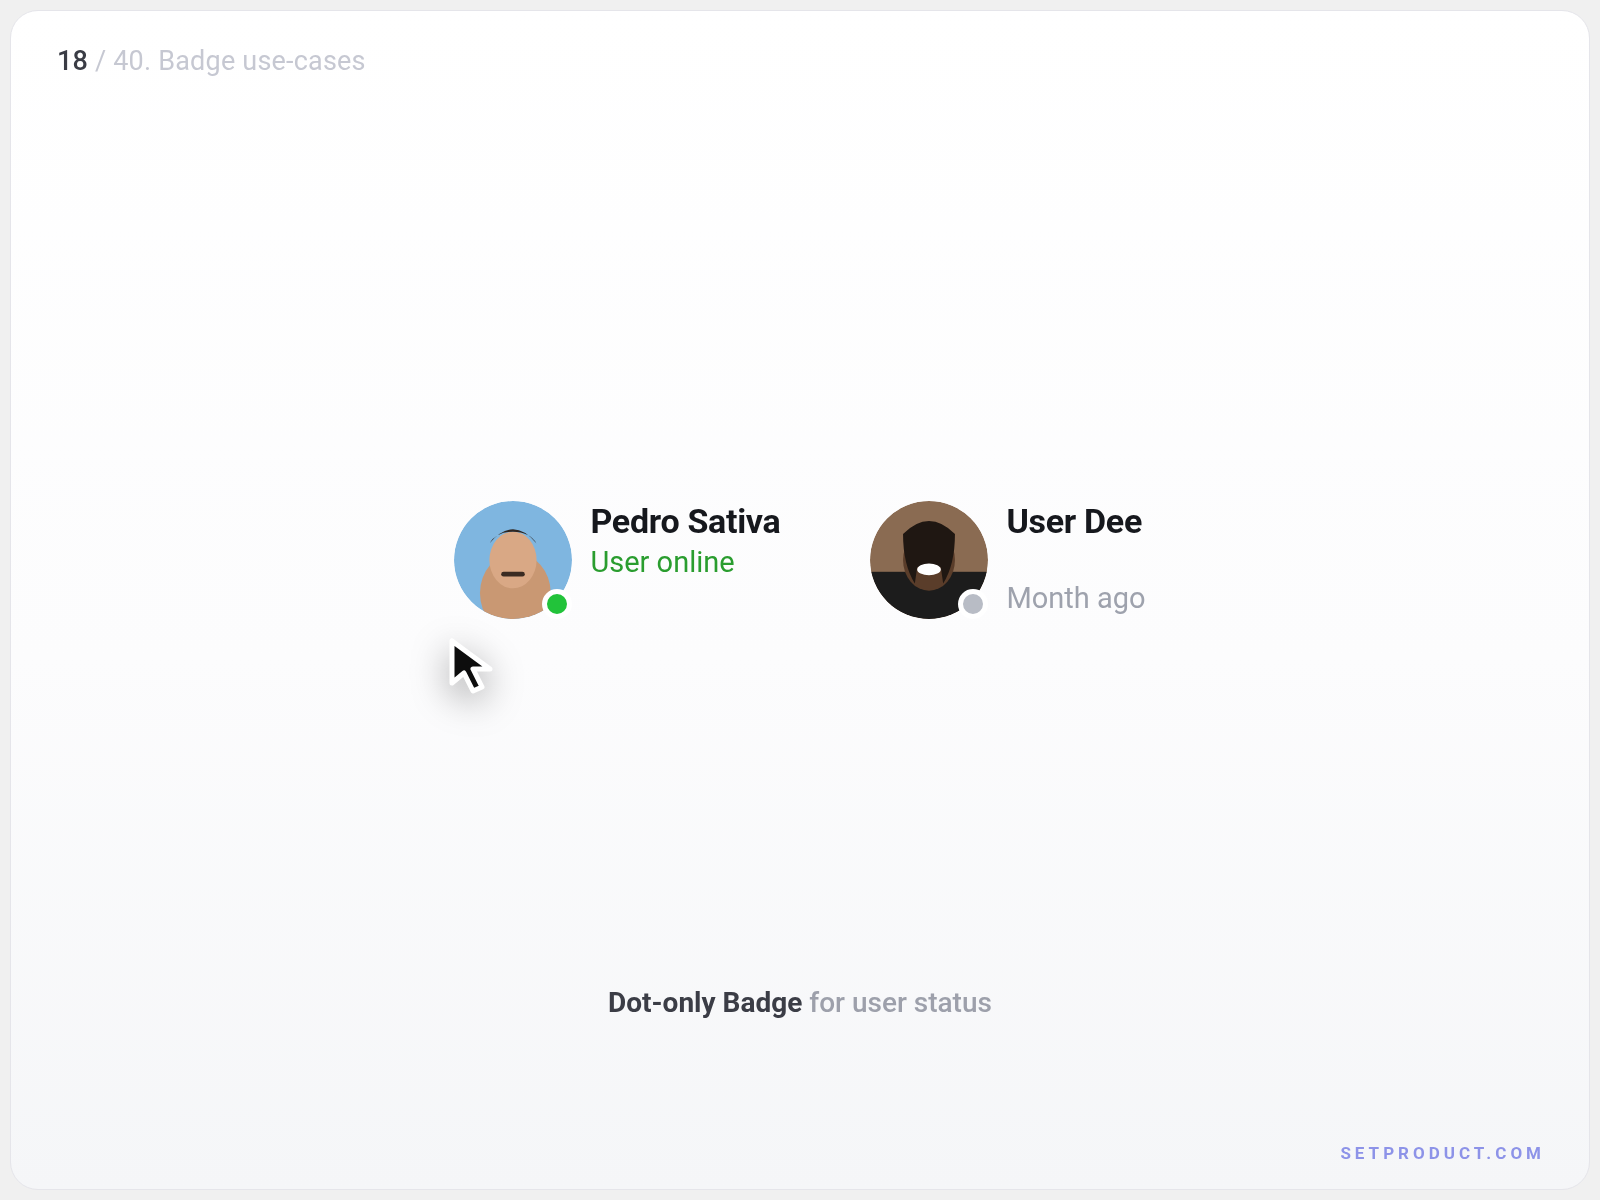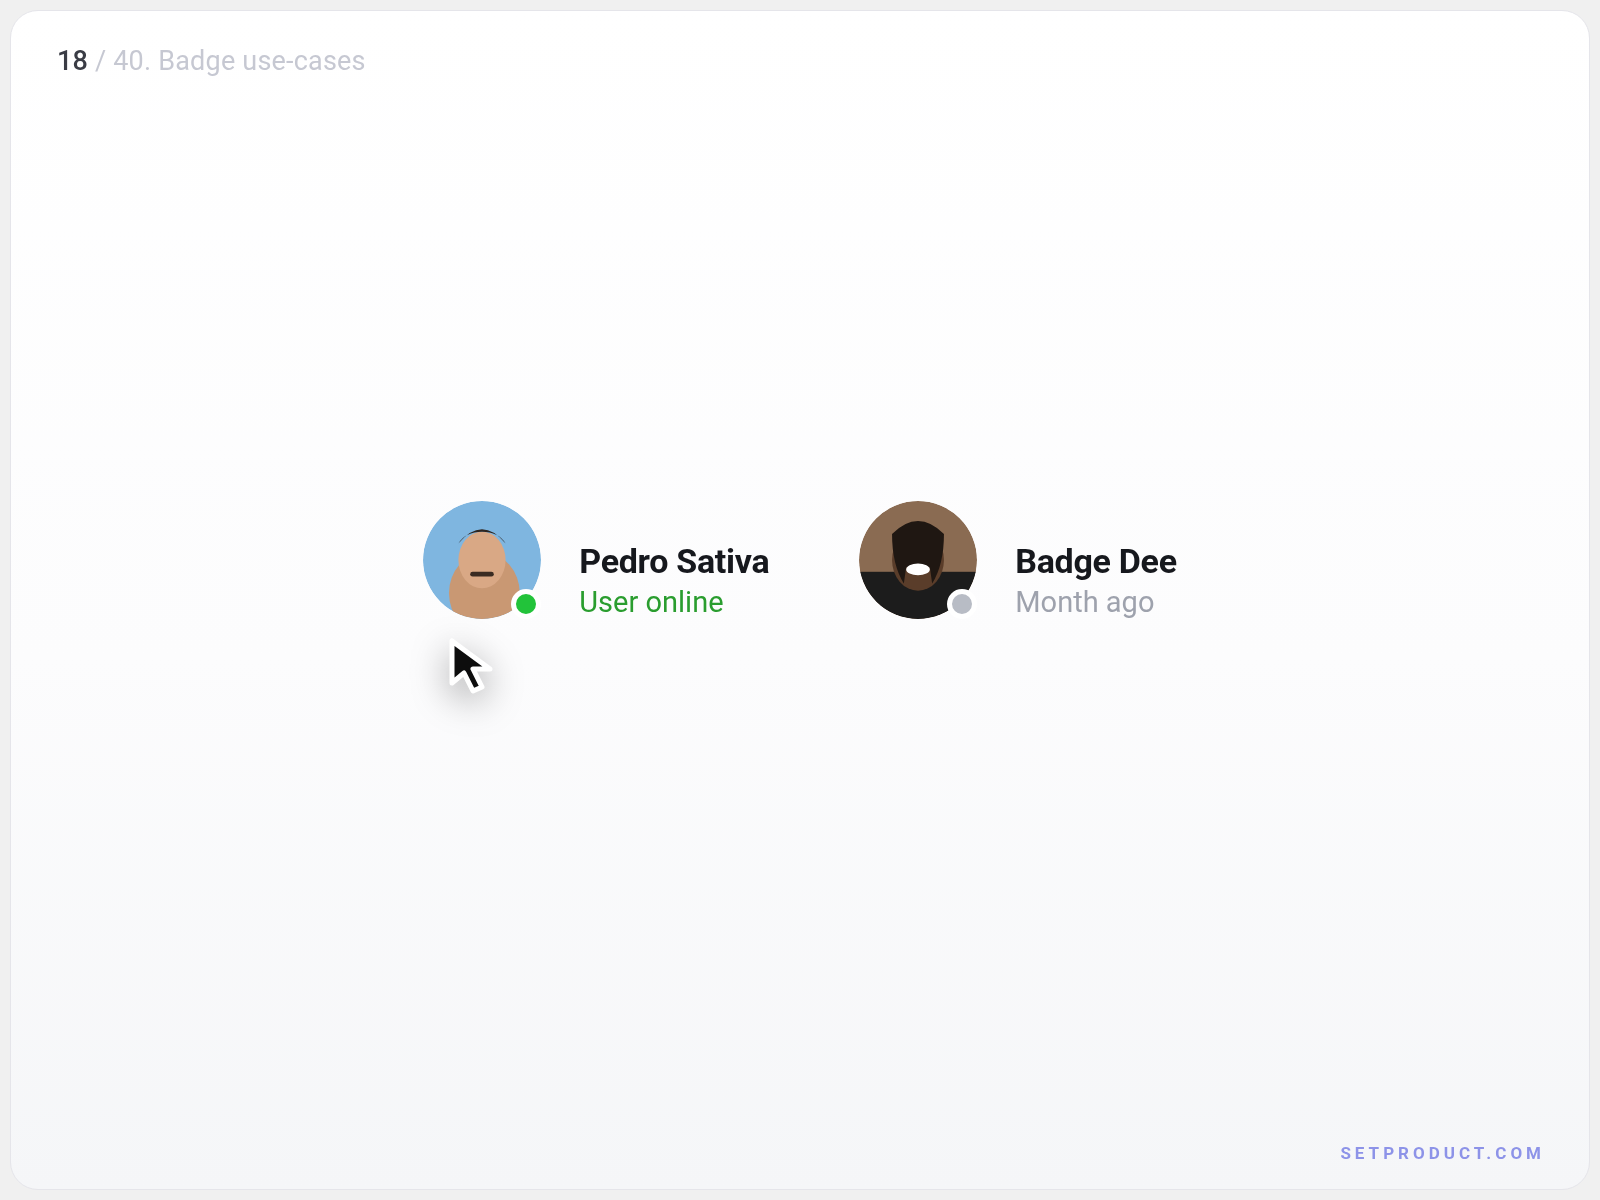--- a/index.html
+++ b/index.html
@@ -41,22 +41,22 @@
     position: absolute;
     top: 490px;
     left: 0;
     right: 0;
     display: flex;
     justify-content: center;
     gap: 90px;
   }
   .user-card {
     display: flex;
-    align-items: flex-end;
-    gap: 38px;
+    align-items: flex-start;
+    gap: 18px;
   }
   .avatar-wrap {
     position: relative;
     width: 118px;
     height: 118px;
   }
   .avatar {
     width: 118px;
     height: 118px;
     border-radius: 50%;
@@ -79,21 +79,21 @@
     font-size: 34px;
     font-weight: 700;
     color: #16181d;
     letter-spacing: -0.3px;
   }
   .user-status {
     font-size: 29px;
     font-weight: 400;
   }
   .status-online { color: #2a9d2f; }
-  .status-offline { color: #9ea2ad; }
+  .status-offline { color: #9ea2ad; margin-top: 36px; }
 
   
   .cursor {
     position: absolute;
     top: 626px;
     left: 435px;
     filter: drop-shadow(0 10px 18px rgba(0,0,0,0.35));
   }
 
   
@@ -171,27 +171,30 @@
             <rect width="100" height="100" fill="#8a6b52"></rect>
             <rect y="60" width="100" height="40" fill="#1c1c1c"></rect>
             <ellipse cx="50" cy="50" rx="22" ry="26" fill="#5a3d2a"></ellipse>
             <path d="M28 28 Q50 6 72 28 Q72 54 62 70 L60 56 Q50 62 40 56 L38 70 Q28 54 28 28" fill="#1f1712"></path>
             <ellipse cx="50" cy="58" rx="10" ry="5" fill="#ffffff"></ellipse>
           </g>
         </svg>
         <span class="badge-dot badge-offline"></span>
       </div>
       <div class="user-text">
-        <div class="user-name">Badge Dee</div>
+        <div class="user-name">User Dee</div>
         <div class="user-status status-offline">Month ago</div>
       </div>
     </div>
 
   </div>
 
   <svg class="cursor" width="58" height="62" viewBox="0 0 58 62">
     <path d="M6 4 L6 46 L18 36 L27 54 L36 50 L27 32 L44 32 Z" fill="#0d0d0d" stroke="#ffffff" stroke-width="5" stroke-linejoin="round"></path>
   </svg>
 
+  <div class="caption">
+    <span class="strong">Dot-only Badge</span><span> for user status</span>
+  </div>
 
   <div class="watermark">SETPRODUCT.COM</div>
 
 </div>
 
 </body></html>

